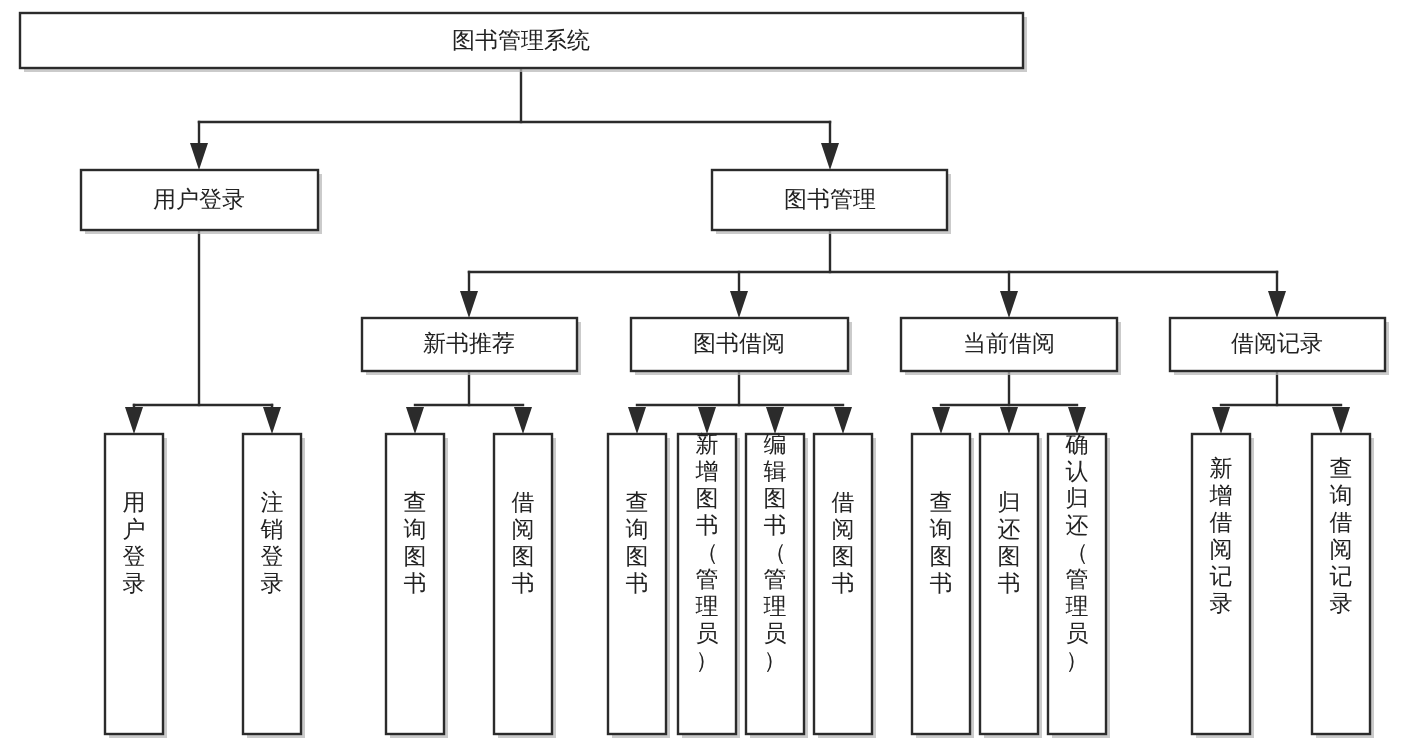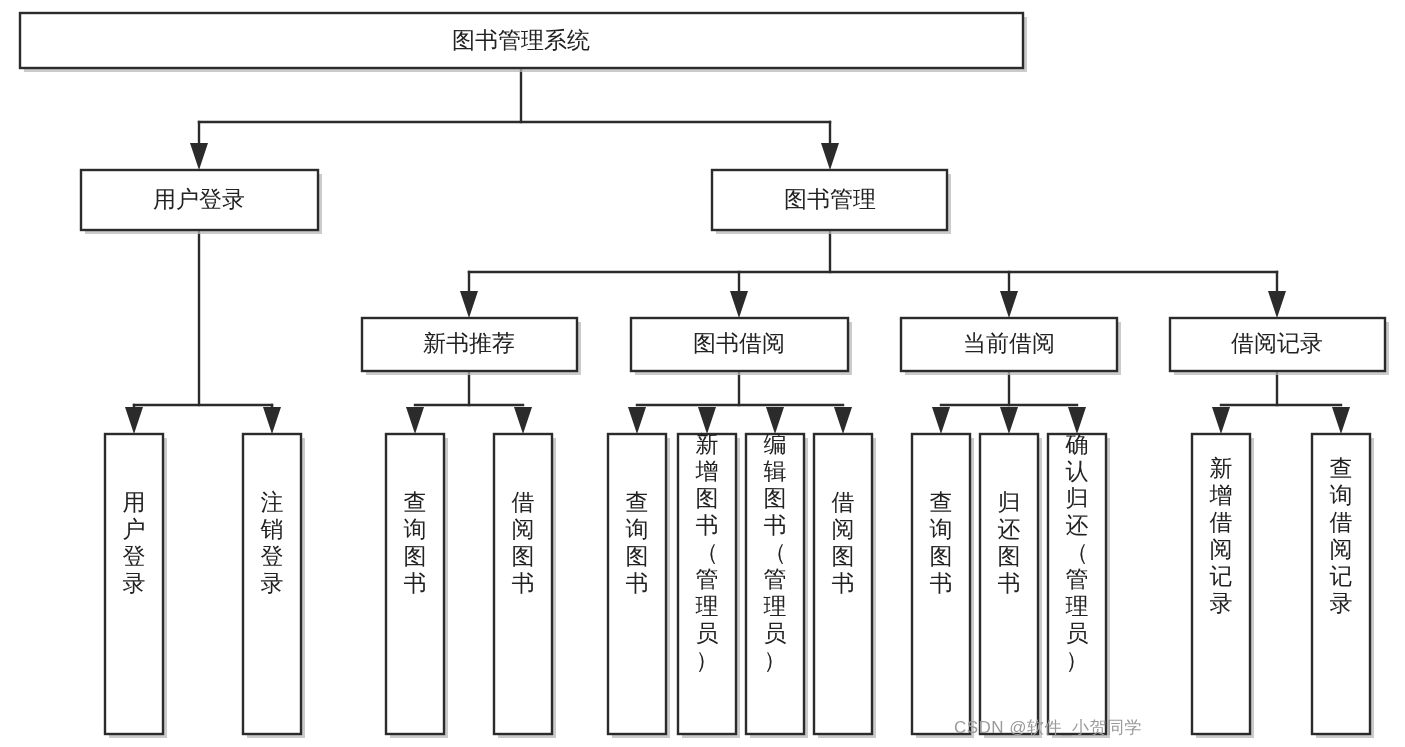--- a/index.html
+++ b/index.html
@@ -234,14 +234,13 @@
       <text class="node-label-vertical" x="1221" y="476"><tspan x="1221" y="476">新</tspan><tspan x="1221" y="503">增</tspan><tspan x="1221" y="530">借</tspan><tspan x="1221" y="557">阅</tspan><tspan x="1221" y="584">记</tspan><tspan x="1221" y="611">录</tspan></text>
     </g>
     <g>
       <rect class="node-shadow" x="1316" y="438" width="58" height="300"></rect>
       <rect class="node-rect" x="1312" y="434" width="58" height="300"></rect>
       <text class="node-label-vertical" x="1341" y="476"><tspan x="1341" y="476">查</tspan><tspan x="1341" y="503">询</tspan><tspan x="1341" y="530">借</tspan><tspan x="1341" y="557">阅</tspan><tspan x="1341" y="584">记</tspan><tspan x="1341" y="611">录</tspan></text>
     </g>
 
   </svg>
 
-  <div class="watermark">CSDN @软件_小贺同学</div>
 </div>
 
 </body></html>

